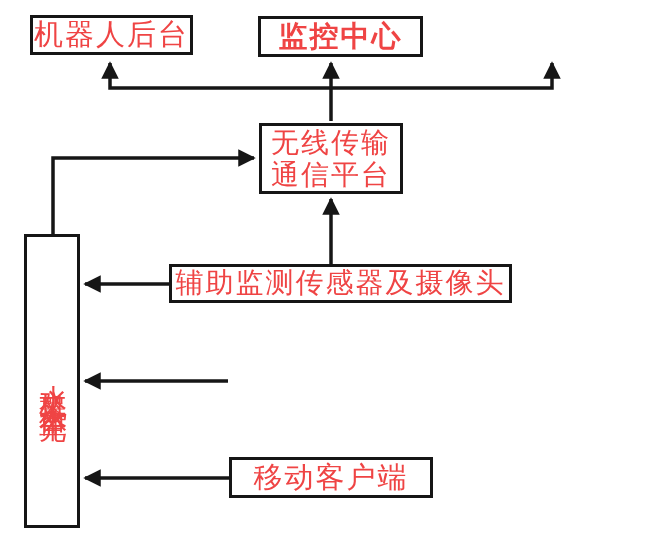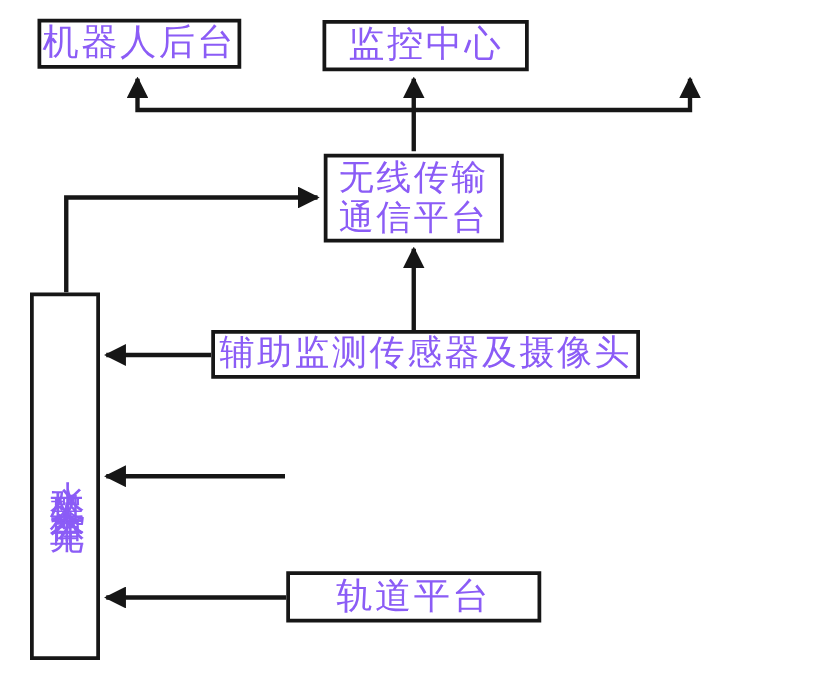--- a/index.html
+++ b/index.html
@@ -20,32 +20,32 @@
     left: 0;
     top: 0;
     width: 650px;
     height: 538px;
   }
   .box {
     position: absolute;
     box-sizing: border-box;
     background: #ffffff;
     border: 3px solid #161616;
-    color: #8b5cf6;
+    color: #ef4444;
     display: flex;
     align-items: center;
     justify-content: center;
     text-align: center;
     font-size: 29px;
     line-height: 1.1;
     letter-spacing: 2px;
     white-space: nowrap;
   }
   .box-robot-backend { left: 30px;  top: 15px;  width: 163px; height: 40px; }
-  .box-monitor-center{ left: 258px; top: 16px;  width: 165px; height: 41px; }
+  .box-monitor-center{ left: 258px; top: 16px;  width: 165px; height: 41px; font-weight: bold; }
   .box-mobile-client { left: 468px; top: 17px;  width: 174px; height: 40px; }
   .box-wireless      { left: 259px; top: 123px; width: 144px; height: 71px;
                        flex-direction: column; font-size: 28px; line-height: 32px; }
   .box-sensors       { left: 169px; top: 264px; width: 343px; height: 39px; font-size: 28px; }
   .box-track         { left: 228px; top: 361px; width: 205px; height: 42px; }
   .box-power         { left: 229px; top: 457px; width: 204px; height: 41px; }
   .box-robot-body {
     left: 24px; top: 234px; width: 56px; height: 294px;
     font-size: 28px;
     letter-spacing: 4px;
@@ -95,20 +95,20 @@
     <span>辅助监测传感器及摄像头</span>
   </div>
 
   <div class="box box-wireless">
     <span>无线传输</span>
     <span>通信平台</span>
   </div>
 
 
   <div class="box box-power">
-    <span>轨道平台</span>
+    <span>移动客户端</span>
   </div>
 
   <div class="box box-robot-body">
     <span class="vertical-text">水文机器人本体单元</span>
   </div>
 
 </div>
 
 </body></html>

